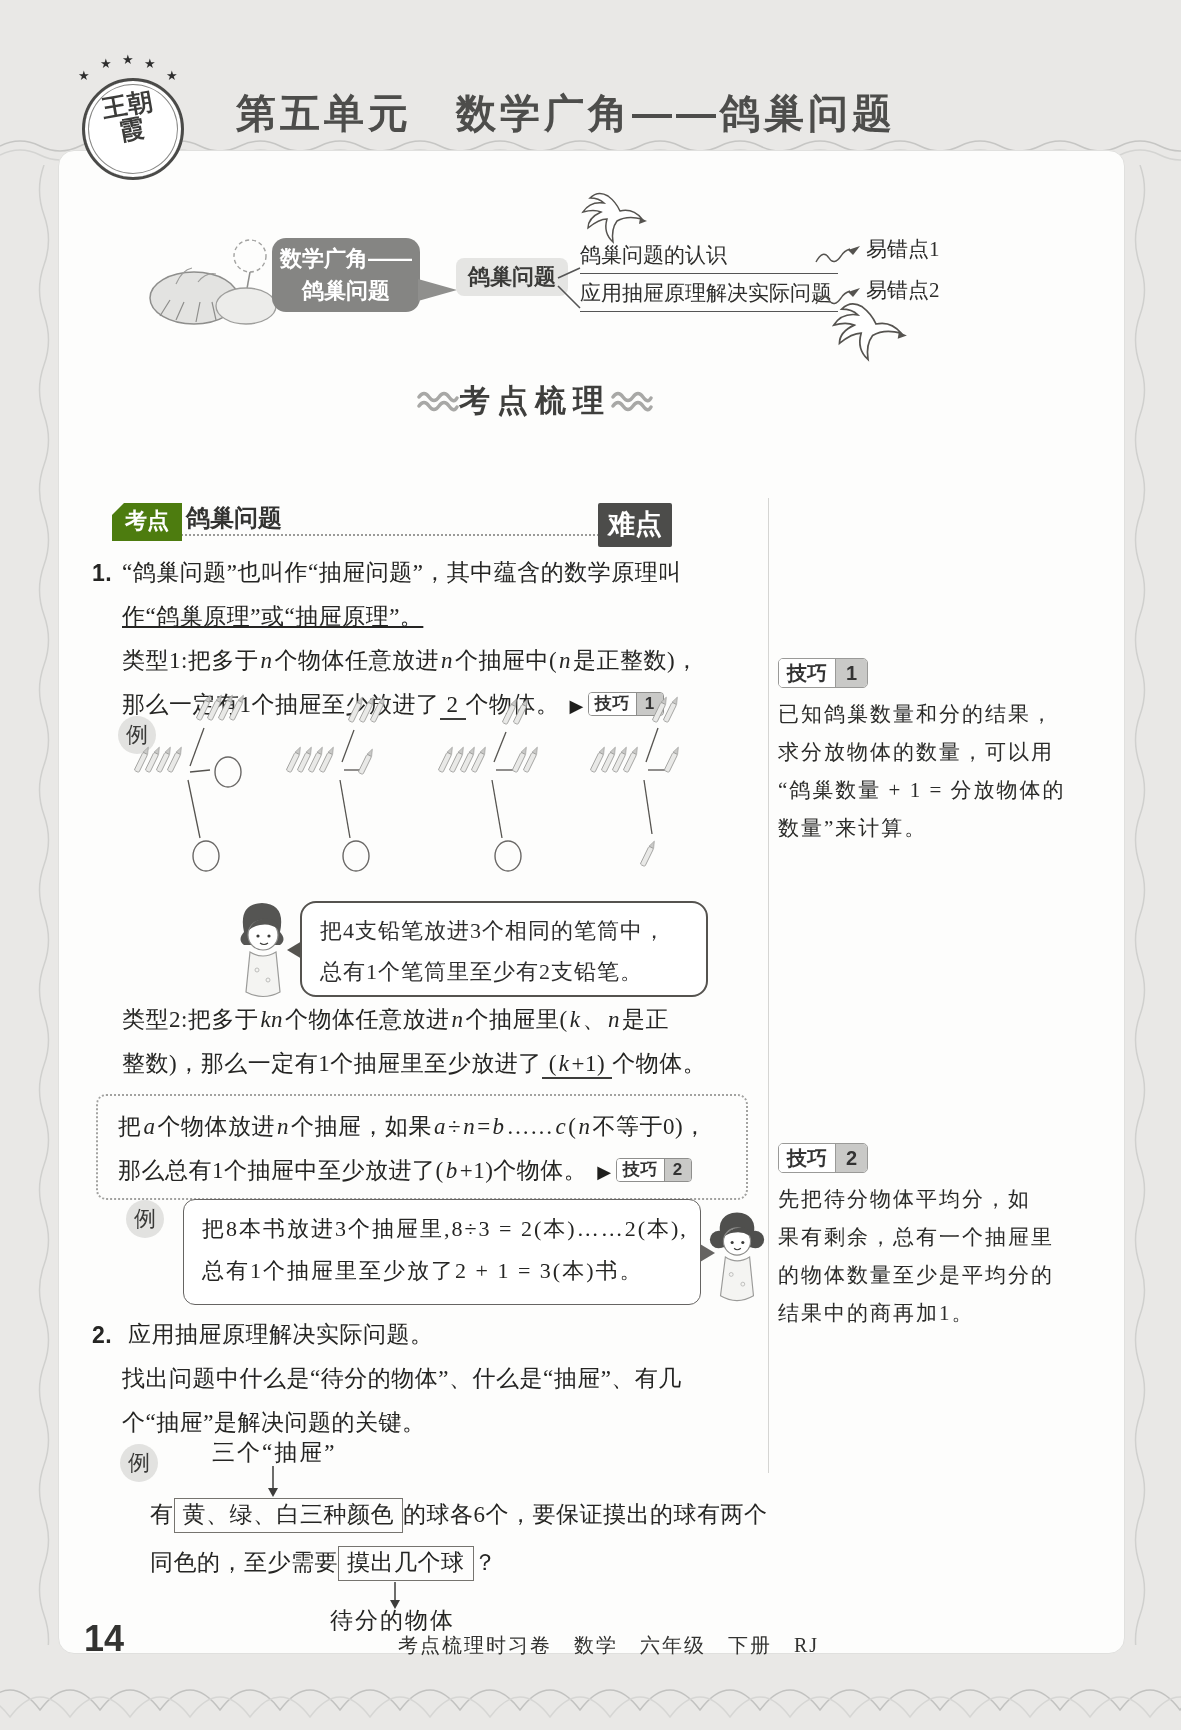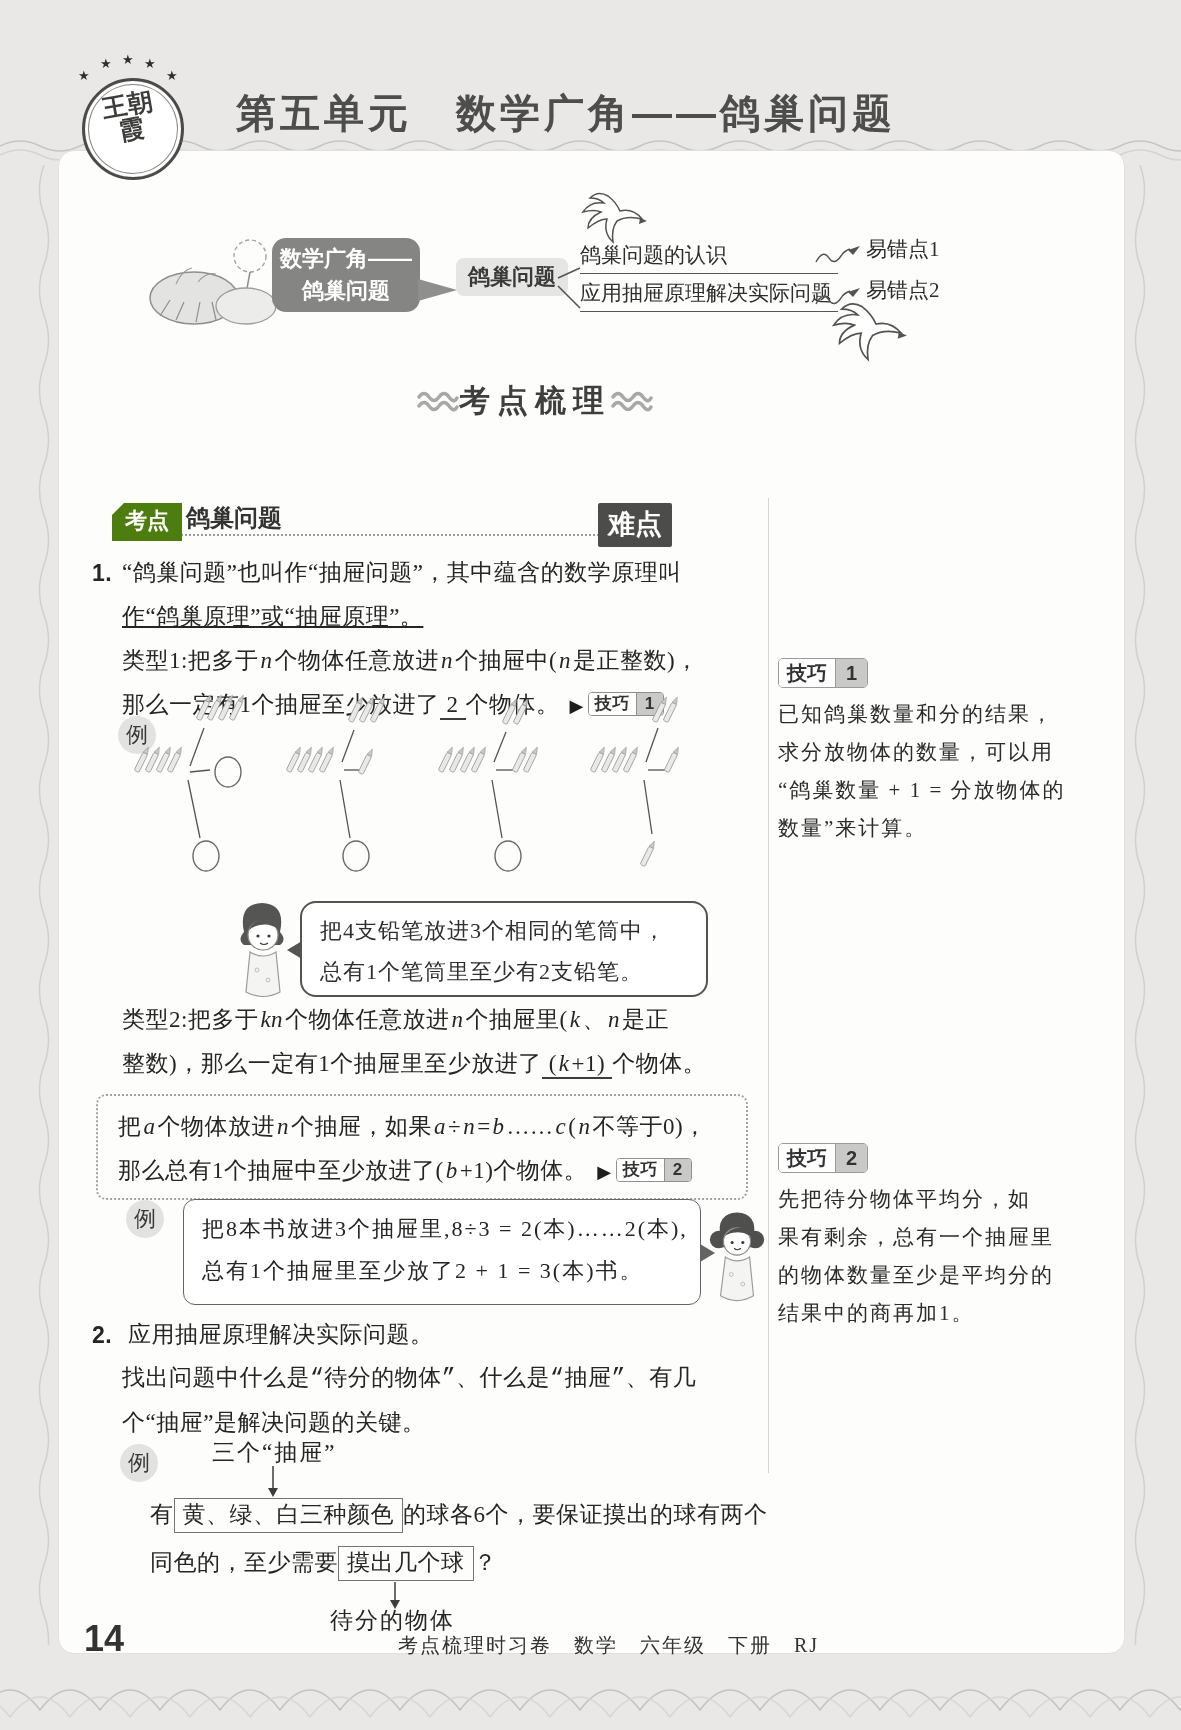--- a/index.html
+++ b/index.html
@@ -339,21 +339,21 @@
   <circle cx="27" cy="37" r="1.6" fill="#3a3a38"></circle>
     <circle cx="38" cy="37" r="1.6" fill="#3a3a38"></circle>
   <path d="M29 43 q3 3 7 0" stroke="#3a3a38" stroke-width="1.2" fill="none"></path>
   <path d="M20 52 Q32 60 45 52 L49 92 Q32 102 15 92 Z" fill="#f4f4f2" stroke="#9b9b99" stroke-width="1.2"></path>
   <circle cx="26" cy="70" r="2" fill="none" stroke="#bdbdbb"></circle>
     <circle cx="38" cy="80" r="2" fill="none" stroke="#bdbdbb"></circle>
 </svg>
 
 <div class="ml num sans" style="left:92px;top:1318px;">2.</div>
 <div class="ml" style="left:128px;top:1318px;">应用抽屉原理解决实际问题。</div>
-<div class="ml" style="left:122px;top:1362px;font-family:Liberation Mono, monospace;">找出问题中什么是“待分的物体”、什么是“抽屉”、有几</div>
+<div class="ml" style="left:122px;top:1362px;">找出问题中什么是“待分的物体”、什么是“抽屉”、有几</div>
 <div class="ml" style="left:122px;top:1406px;">个“抽屉”是解决问题的关键。</div>
 
 <div class="ex-badge" style="left:120px;top:1444px;">例</div>
 <div class="ml kai" style="left:212px;top:1436px;">三个“抽屉”</div>
 <svg class="abs" style="left:266px;top:1466px;" width="14" height="32" viewBox="0 0 14 32">
   <line x1="7" y1="0" x2="7" y2="24" stroke="#3d3d3b" stroke-width="1.5"></line>
   <polygon points="2,22 12,22 7,31" fill="#3d3d3b"></polygon>
 </svg>
 <div class="ml" style="left:150px;top:1498px;">
   <span>有</span><span class="boxed">黄、绿、白三种颜色</span><span>的球各6个，要保证摸出的球有两个</span>

